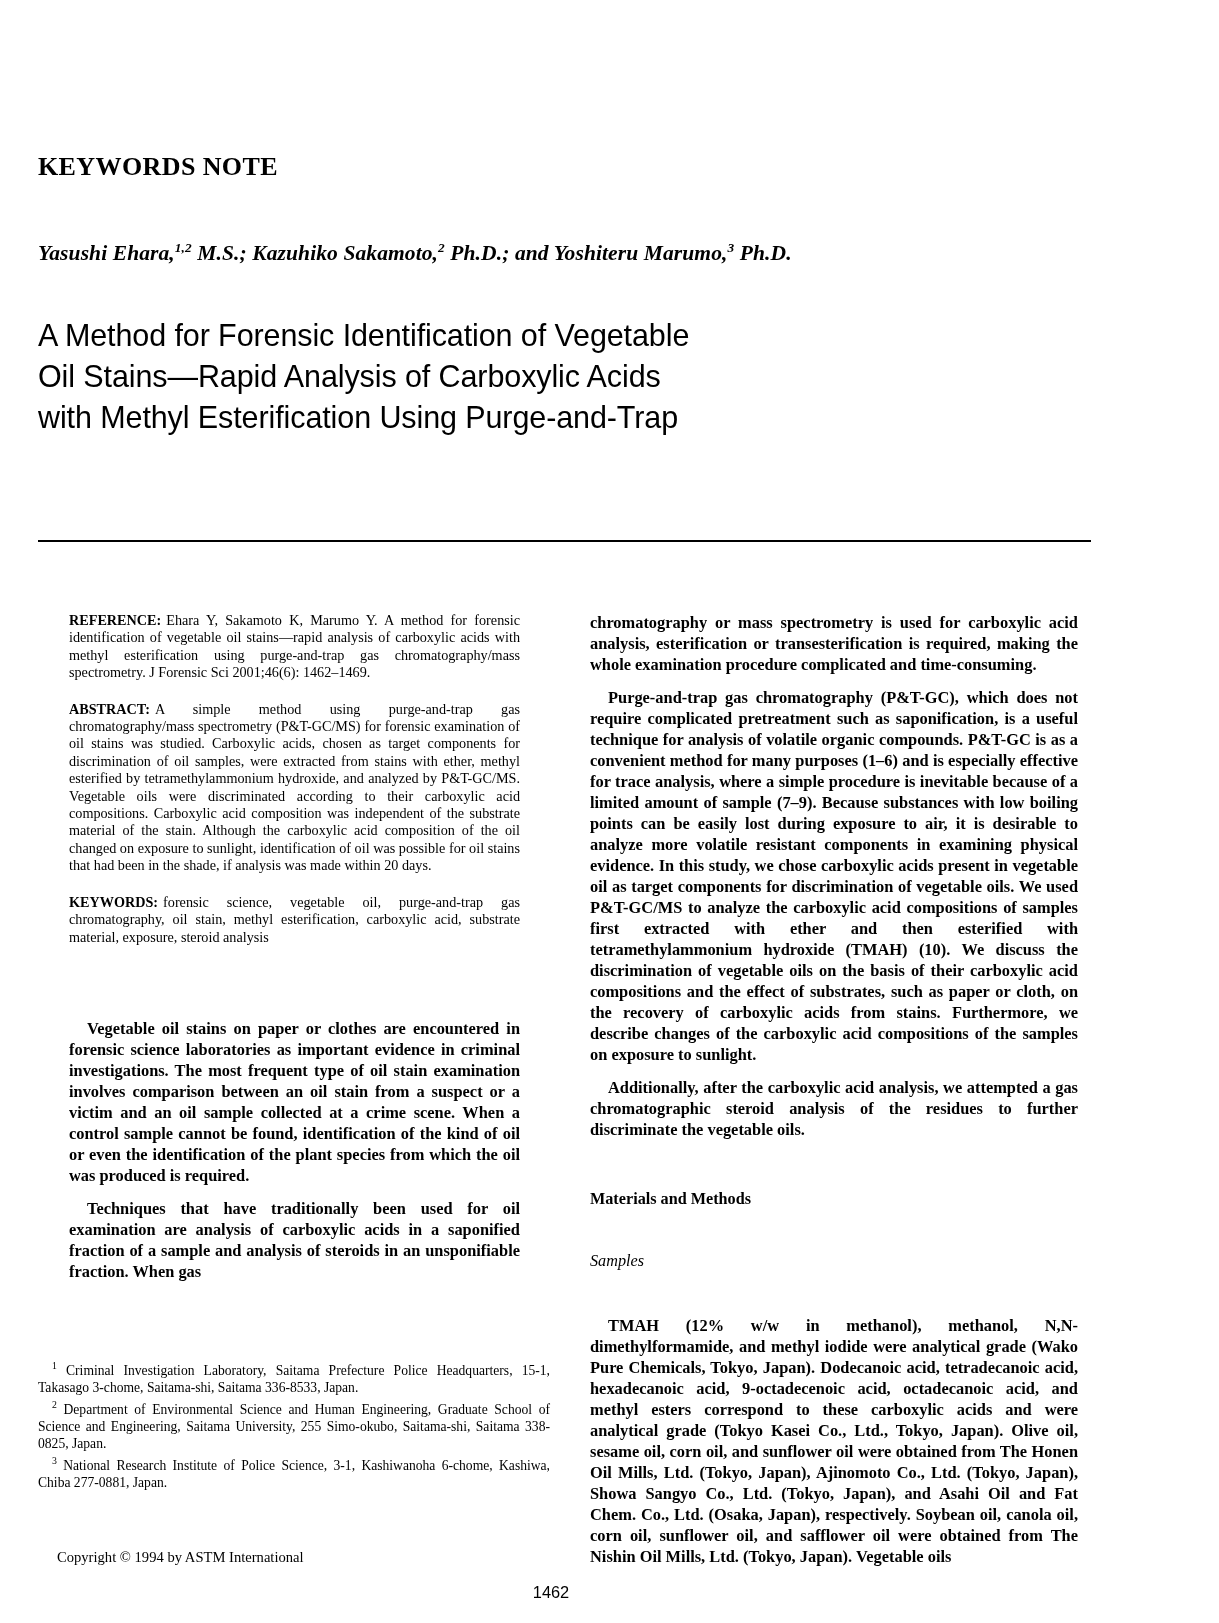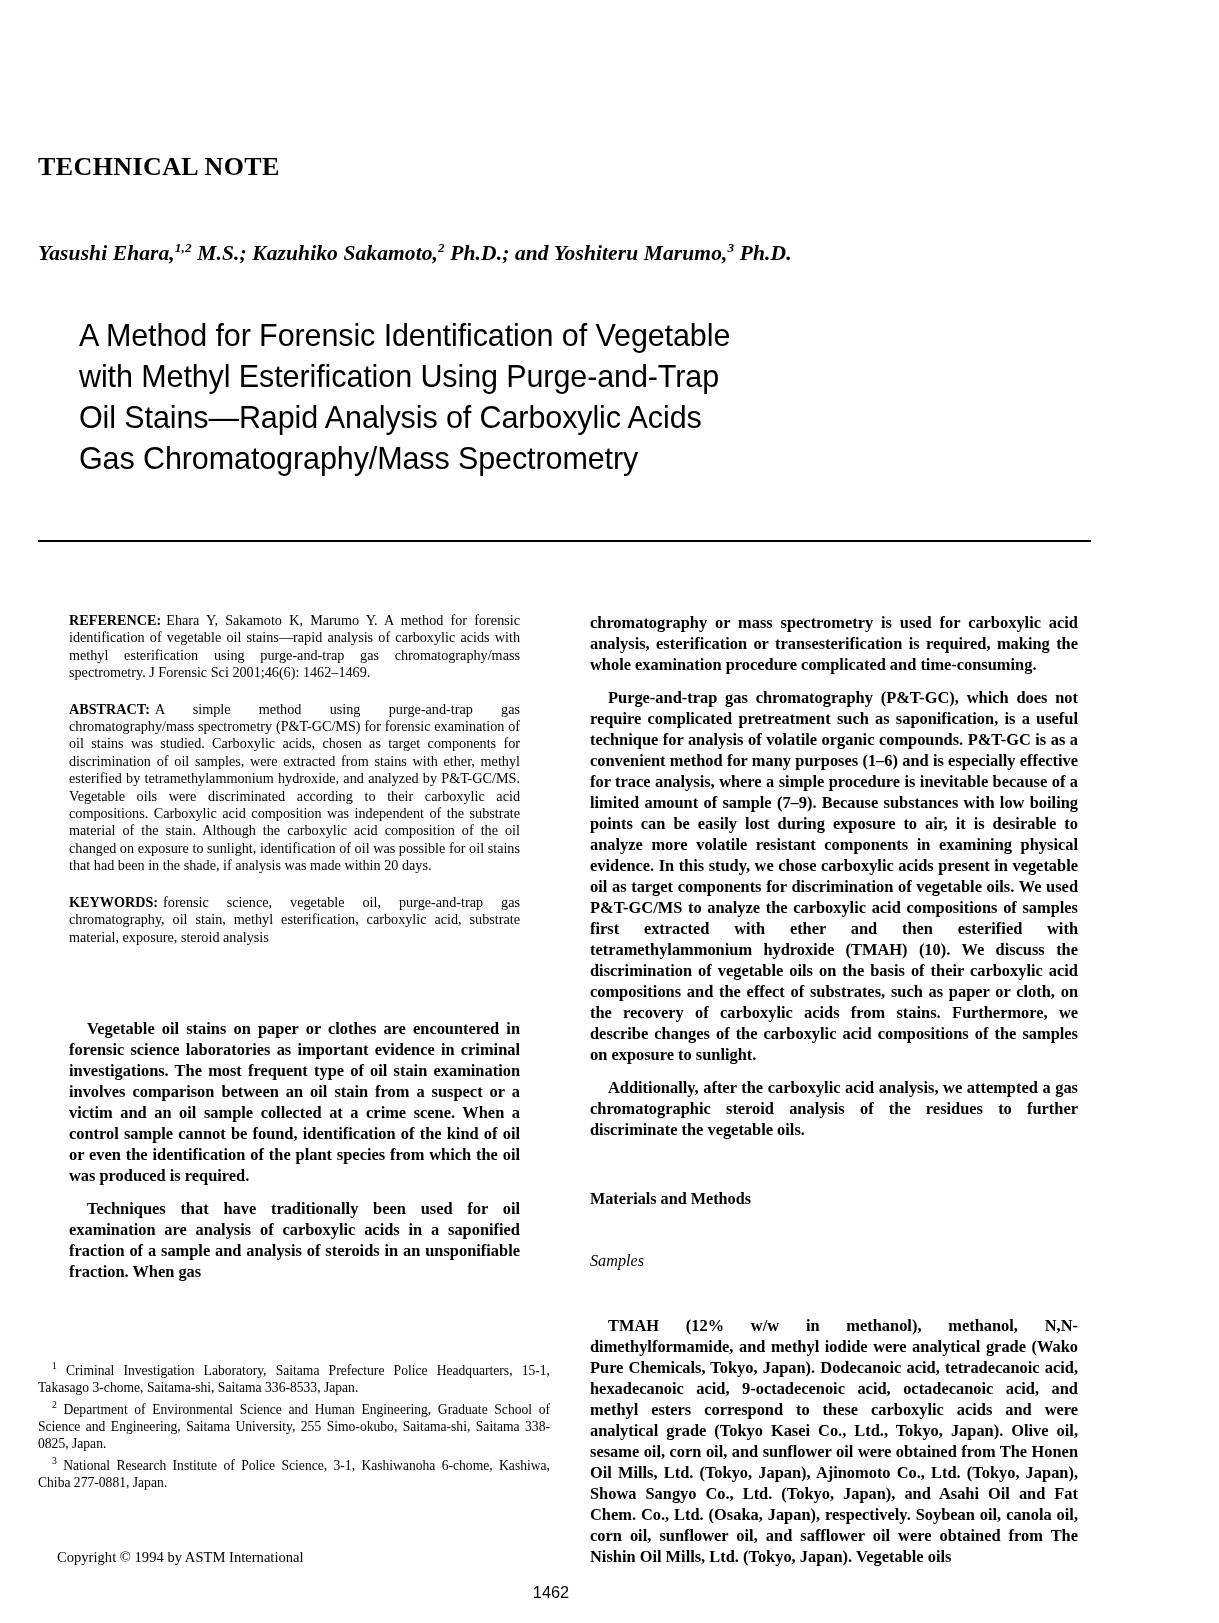--- a/index.html
+++ b/index.html
@@ -49,21 +49,21 @@
     position: absolute;
     left: 38px;
     top: 315px;
     width: 880px;
     font-family: "Liberation Sans", "DejaVu Sans", sans-serif;
     font-size: 30.5px;
     font-weight: normal;
     line-height: 41px;
     letter-spacing: -0.1px;
   }
-  .title .tline { display: block; white-space: nowrap; margin-left: 41px; }
+  .title .tline { display: block; white-space: nowrap; }
 
   .rule {
     position: absolute;
     left: 38px;
     top: 540px;
     width: 1053px;
     height: 2px;
     background: #000000;
   }
 
@@ -143,29 +143,28 @@
     text-align: center;
     font-size: 16.4px;
     font-family: "Liberation Sans", "DejaVu Sans", sans-serif;
   }
 </style>
 </head>
 <body>
 
 <div class="page">
 
-  <div class="technical-note">TECHNICAL NOTE</div>
+  <div class="technical-note">KEYWORDS NOTE</div>
 
   <div class="authors">Yasushi Ehara,<sup>1,2</sup> M.S.; Kazuhiko Sakamoto,<sup>2</sup> Ph.D.; and Yoshiteru Marumo,<sup>3</sup> Ph.D.</div>
 
   <div class="title">
     <span class="tline">A Method for Forensic Identification of Vegetable</span>
+    <span class="tline">Oil Stains—Rapid Analysis of Carboxylic Acids</span>
     <span class="tline">with Methyl Esterification Using Purge-and-Trap</span>
-    <span class="tline">Oil Stains—Rapid Analysis of Carboxylic Acids</span>
-    <span class="tline">Gas Chromatography/Mass Spectrometry</span>
   </div>
 
   <div class="rule"></div>
 
   <div class="col col-left">
 
     <p class="smallblock"><span class="lead">REFERENCE:</span><span class="lead-gap"></span><span>Ehara Y, Sakamoto K, Marumo Y. A method for forensic identification of vegetable oil stains—rapid analysis of carboxylic acids with methyl esterification using purge-and-trap gas chromatography/mass spectrometry. J Forensic Sci 2001;46(6): 1462–1469.</span></p>
 
     <p class="smallblock"><span class="lead">ABSTRACT:</span><span class="lead-gap"></span><span>A simple method using purge-and-trap gas chromatography/mass spectrometry (P&amp;T-GC/MS) for forensic examination of oil stains was studied. Carboxylic acids, chosen as target components for discrimination of oil samples, were extracted from stains with ether, methyl esterified by tetramethylammonium hydroxide, and analyzed by P&amp;T-GC/MS. Vegetable oils were discriminated according to their carboxylic acid compositions. Carboxylic acid composition was independent of the substrate material of the stain. Although the carboxylic acid composition of the oil changed on exposure to sunlight, identification of oil was possible for oil stains that had been in the shade, if analysis was made within 20 days.</span></p>
 

